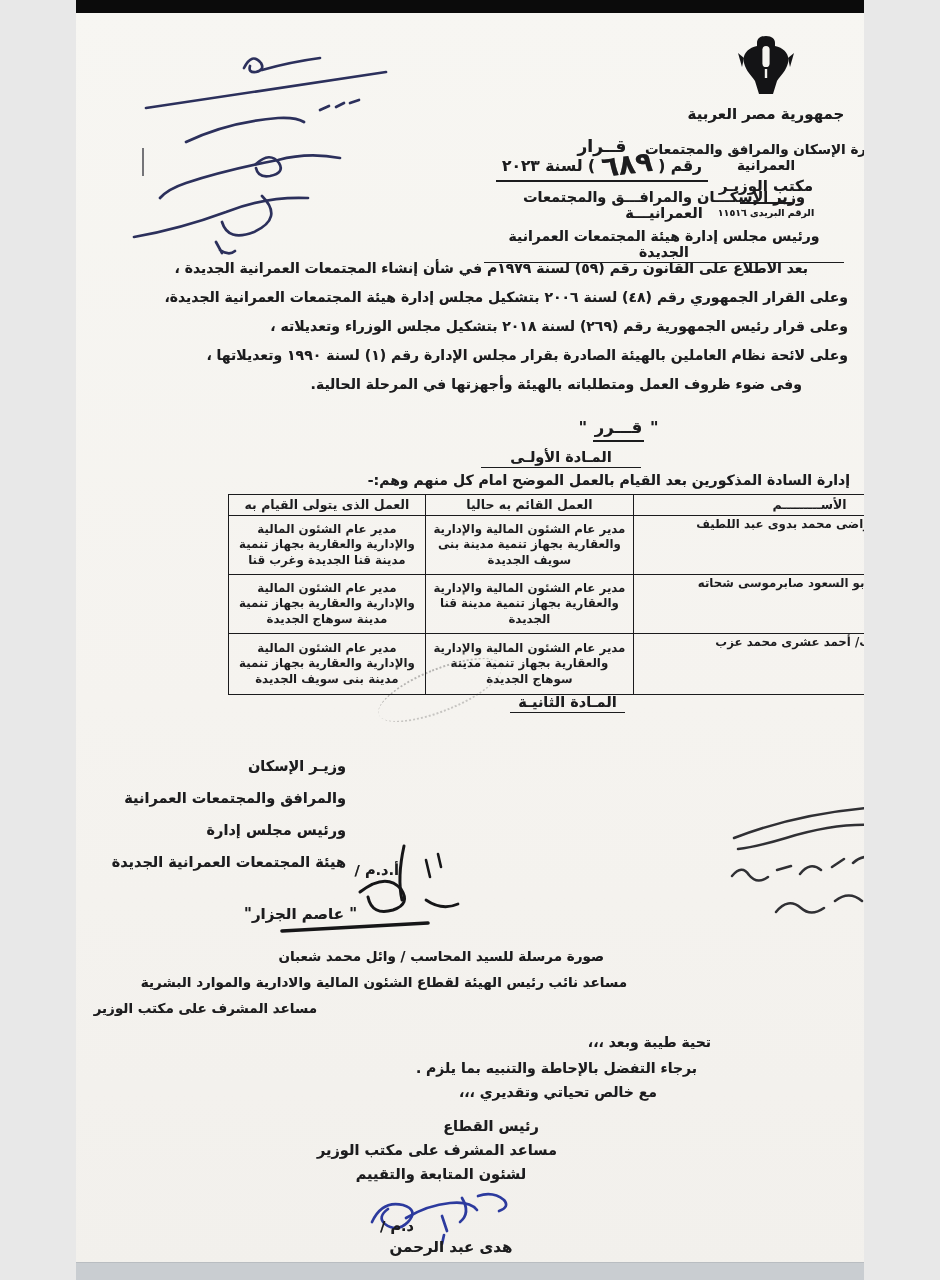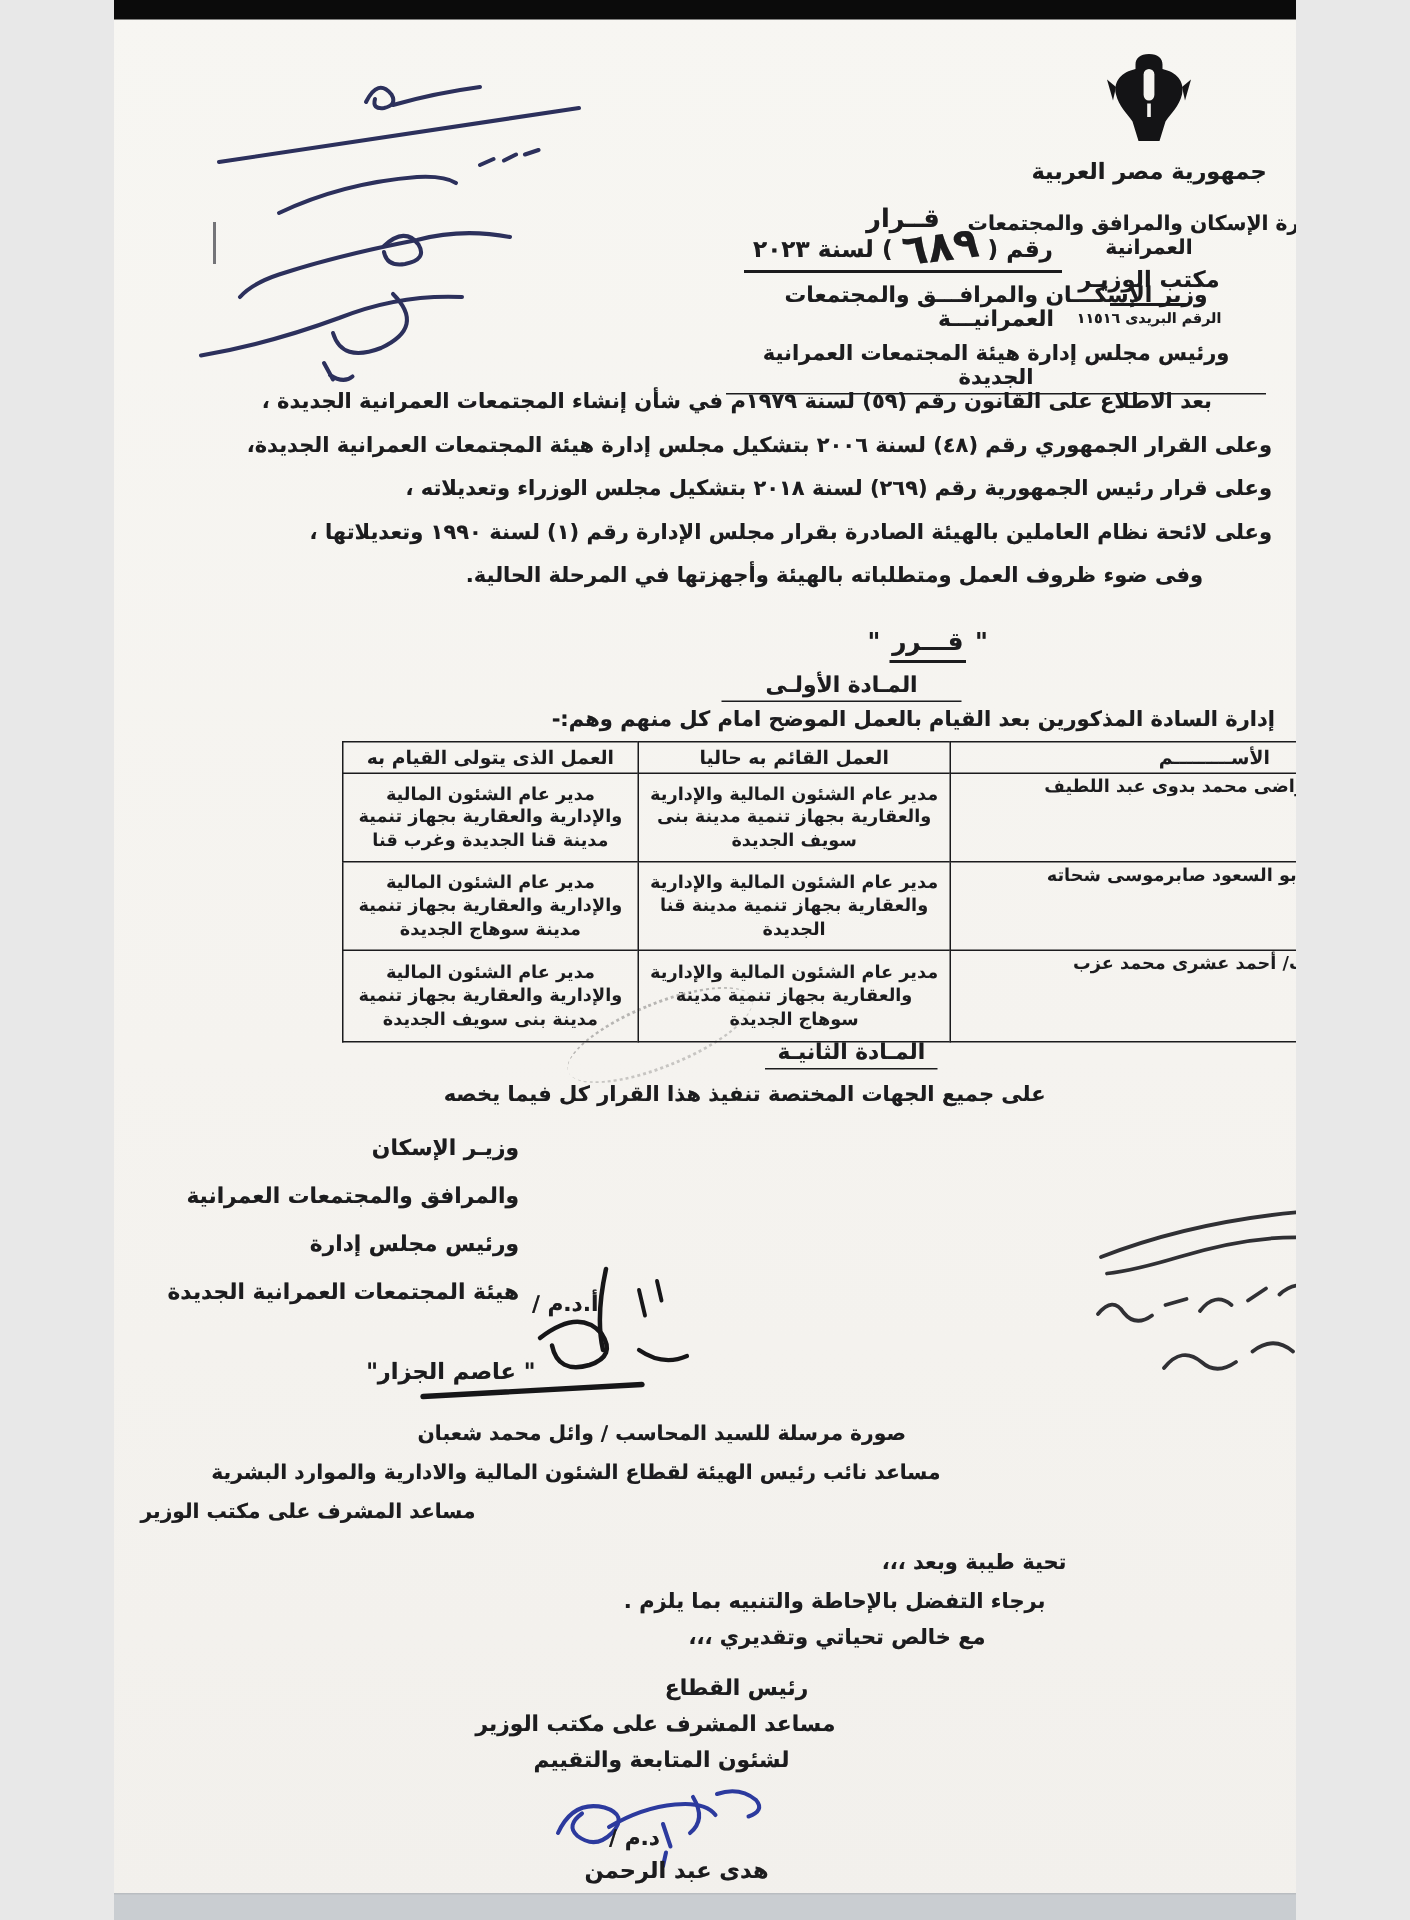--- a/index.html
+++ b/index.html
@@ -63,21 +63,21 @@
   
   .cc1{right:260px;top:948px;font-size:13.5px;font-weight:700;}
   .cc2{right:237px;top:974px;font-size:13.5px;font-weight:700;}
   .cc3{right:547px;top:1000px;font-size:13.5px;font-weight:700;}
   .cl1{right:153px;top:1034px;font-size:14px;font-weight:700;}
   .cl2{right:167px;top:1060px;font-size:14px;font-weight:700;}
   .cl3{right:207px;top:1084px;font-size:14px;font-weight:700;}
   .sd1{left:315px;top:1118px;width:200px;text-align:center;font-size:14.5px;font-weight:700;}
   .sd2{left:221px;top:1142px;width:280px;text-align:center;font-size:14.5px;font-weight:700;}
   .sd3{left:240px;top:1166px;width:250px;text-align:center;font-size:14.5px;font-weight:700;}
-  .deg-snd{right:424px;top:1218px;font-size:14.5px;font-weight:700;}
+  .deg-snd{right:450px;top:1218px;font-size:14.5px;font-weight:700;}
   .snd-name{left:285px;top:1238px;width:180px;text-align:center;font-size:15px;font-weight:700;}
   svg{display:block;}
 </style>
 </head>
 <body>
 
 <div class="page">
 
   <div class="abs strip-top"></div>
   <div class="abs strip-bottom"></div>
@@ -165,21 +165,20 @@
     </tr>
     <tr class="r3">
       <td class="name">محاسب/ أحمد عشرى محمد عزب</td>
       <td>مدير عام الشئون المالية والإدارية والعقارية بجهاز تنمية مدينة سوهاج الجديدة</td>
       <td>مدير عام الشئون المالية والإدارية والعقارية بجهاز تنمية مدينة بنى سويف الجديدة</td>
     </tr>
   </tbody>
     </table>
 
   <div class="abs art2-title ink">المـادة الثانيـة</div>
-  <div class="abs art2-text ink">على جميع الجهات المختصة تنفيذ هذا القرار كل فيما يخصه</div>
 
   <div class="abs minister ink">
     <div>وزيـر الإسكان</div>
     <div>والمرافق والمجتمعات العمرانية</div>
     <div>ورئيس مجلس إدارة</div>
     <div>هيئة المجتمعات العمرانية الجديدة</div>
   </div>
   <div class="abs deg-min ink">أ.د.م /</div>
   <svg class="abs" style="left:200px;top:838px;" width="230" height="106" viewBox="0 0 230 106">
     <g fill="none" stroke="#161618" stroke-linecap="round">

